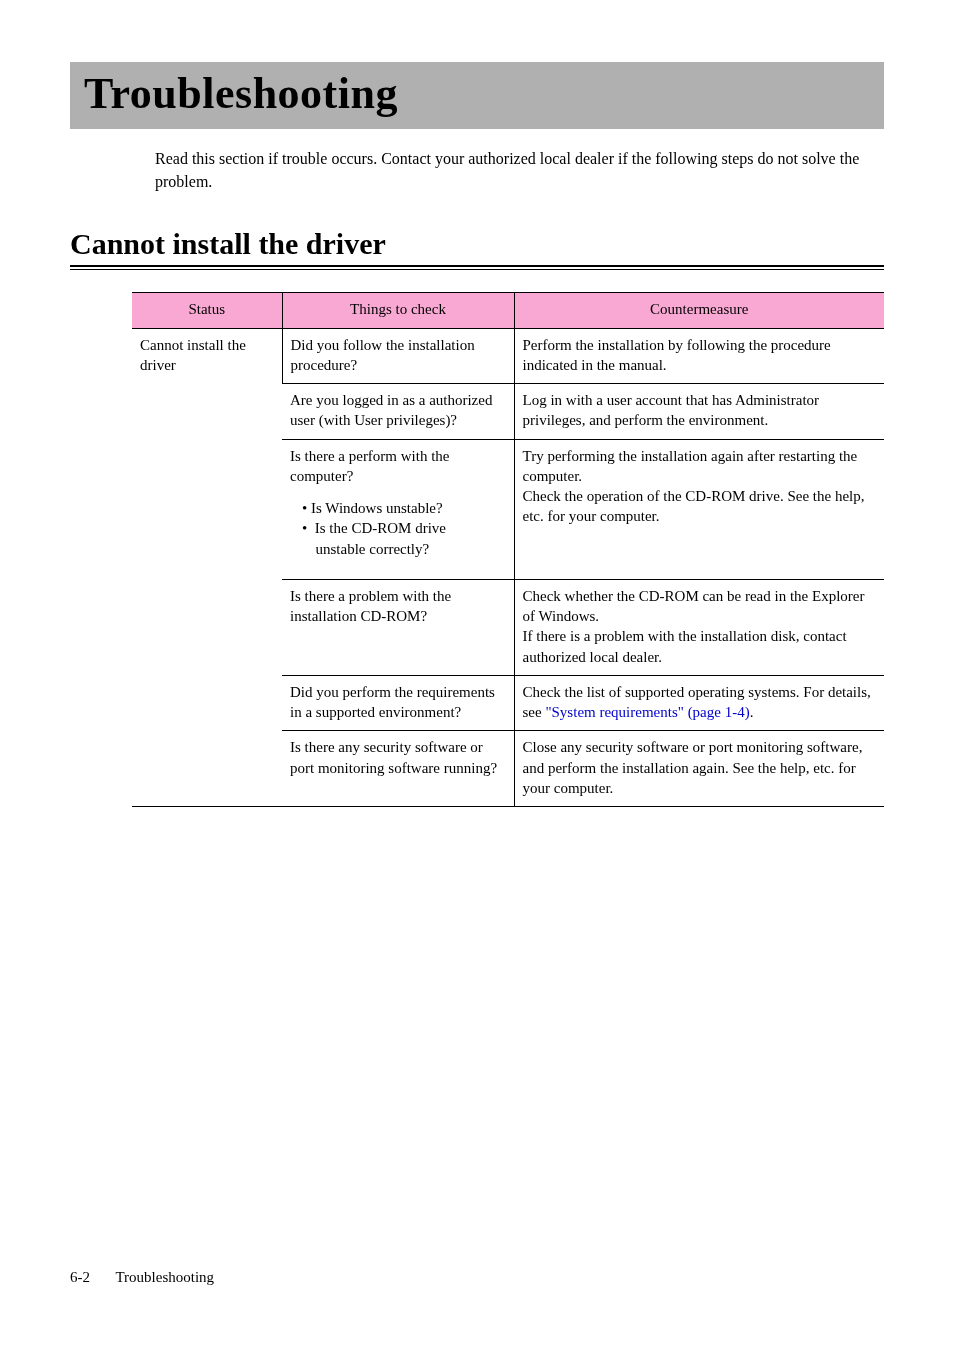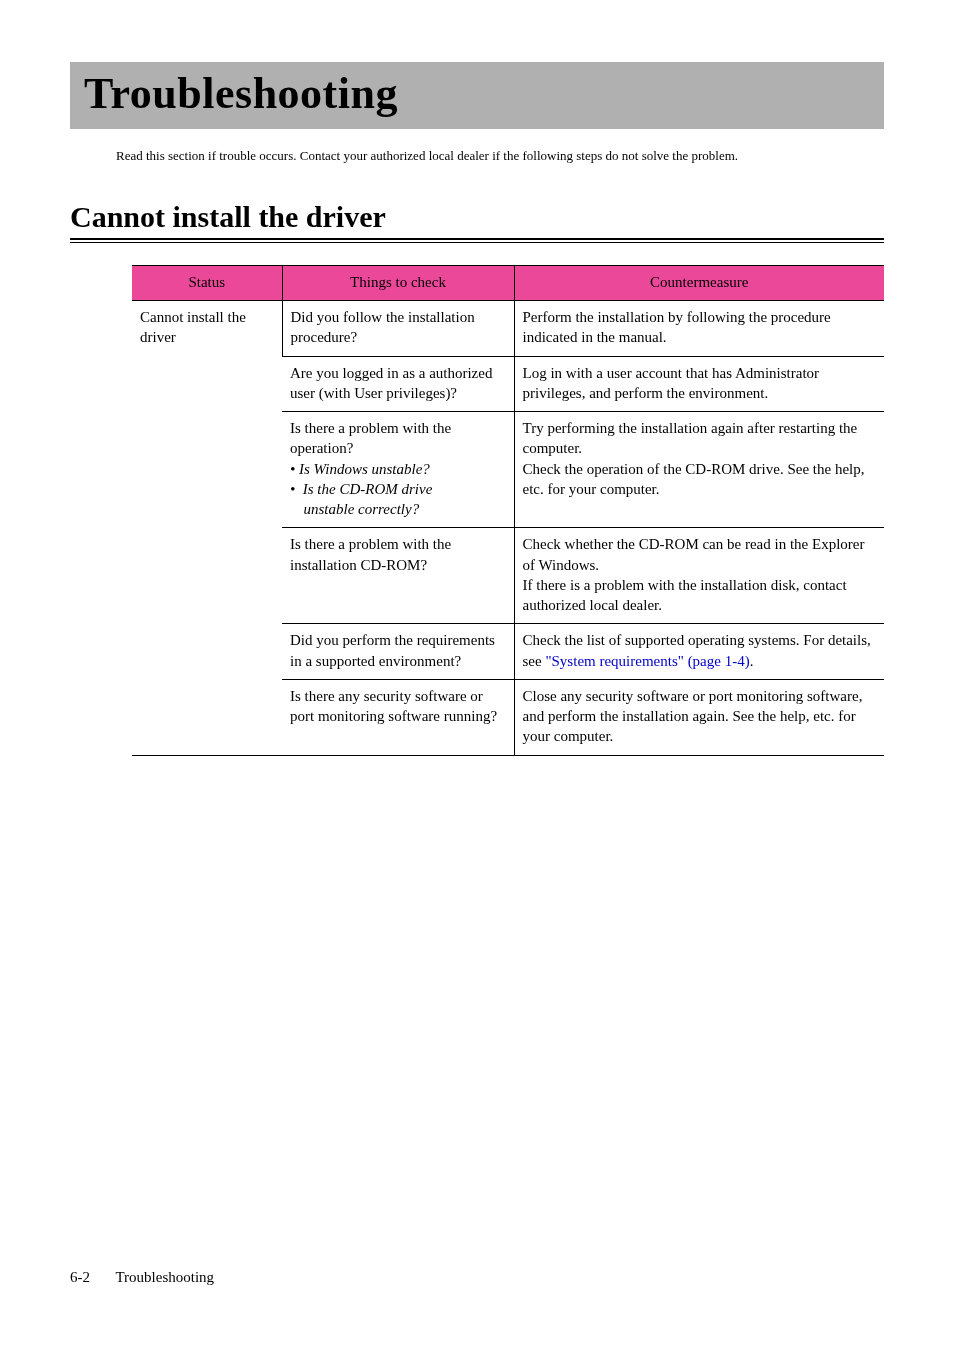--- a/index.html
+++ b/index.html
@@ -20,23 +20,23 @@
     padding: 6px 14px 10px 14px;
     margin-bottom: 18px;
   }
   .title-band h1 {
     margin: 0;
     font-size: 44px;
     font-weight: bold;
     letter-spacing: 0.5px;
   }
   .intro {
-    font-size: 13px;
+    font-size: 16px;
     line-height: 1.45;
-    margin: 0 0 34px 46px;
+    margin: 0 0 34px 85px;
   }
   .section-heading {
     font-size: 30px;
     font-weight: bold;
     margin: 0 0 2px 0;
     padding-bottom: 2px;
   }
   .dbl-rule {
     border-top: 2px solid #000;
     border-bottom: 1px solid #000;
@@ -55,35 +55,34 @@
   col.c-things { width: 232px; }
   col.c-counter { width: 370px; }
   th, td {
     font-size: 15px;
     line-height: 1.35;
     text-align: left;
     vertical-align: top;
     padding: 6px 8px 8px 8px;
   }
   th {
-    background: #ec4899;
+    background: #f9a8d4;
     font-weight: normal;
     text-align: center;
     border-top: 1.5px solid #000;
     border-bottom: 1px solid #000;
   }
   th + th { border-left: 1px solid #000; }
   td { border-bottom: 1px solid #000; }
   td + td { border-left: 1px solid #000; margin-left: 20px; }
   tbody tr:last-child td { border-bottom: 1.5px solid #000; }
   ul.plain {
     list-style: none;
-    margin: 0;
+    margin: 12px;
     padding: 0;
-    font-style: italic;
   }
   ul.plain li {
     padding-left: 0.9em;
     text-indent: -0.9em;
   }
   ul.plain li::before {
     content: "\2022\00a0";
   }
   .indent-sub { display:block; padding-left: 0.9em; }
   a.linkish { color: #0000cc; text-decoration: none; }
@@ -127,21 +126,21 @@
           <td rowspan="6" style="border-bottom:1.5px solid #000;">Cannot install the driver</td>
           <td>Did you follow the installation procedure?</td>
           <td>Perform the installation by following the procedure indicated in the manual.</td>
         </tr>
         <tr>
           <td>Are you logged in as a authorized user (with User privileges)?</td>
           <td>Log in with a user account that has Administrator privileges, and perform the environment.</td>
         </tr>
         <tr>
           <td>
-            <span>Is there a problem with the operation?</span>
+            <span>Is there a perform with the computer?</span>
             <ul class="plain">
               <li>Is Windows unstable?</li>
               <li>
                 <span>Is the CD-ROM drive</span>
                 <span class="indent-sub">unstable correctly?</span>
               </li>
             </ul>
           </td>
           <td style="white-space:pre-line;">Try performing the installation again after restarting the computer.
 Check the operation of the CD-ROM drive.  See the help, etc. for your computer.</td>

